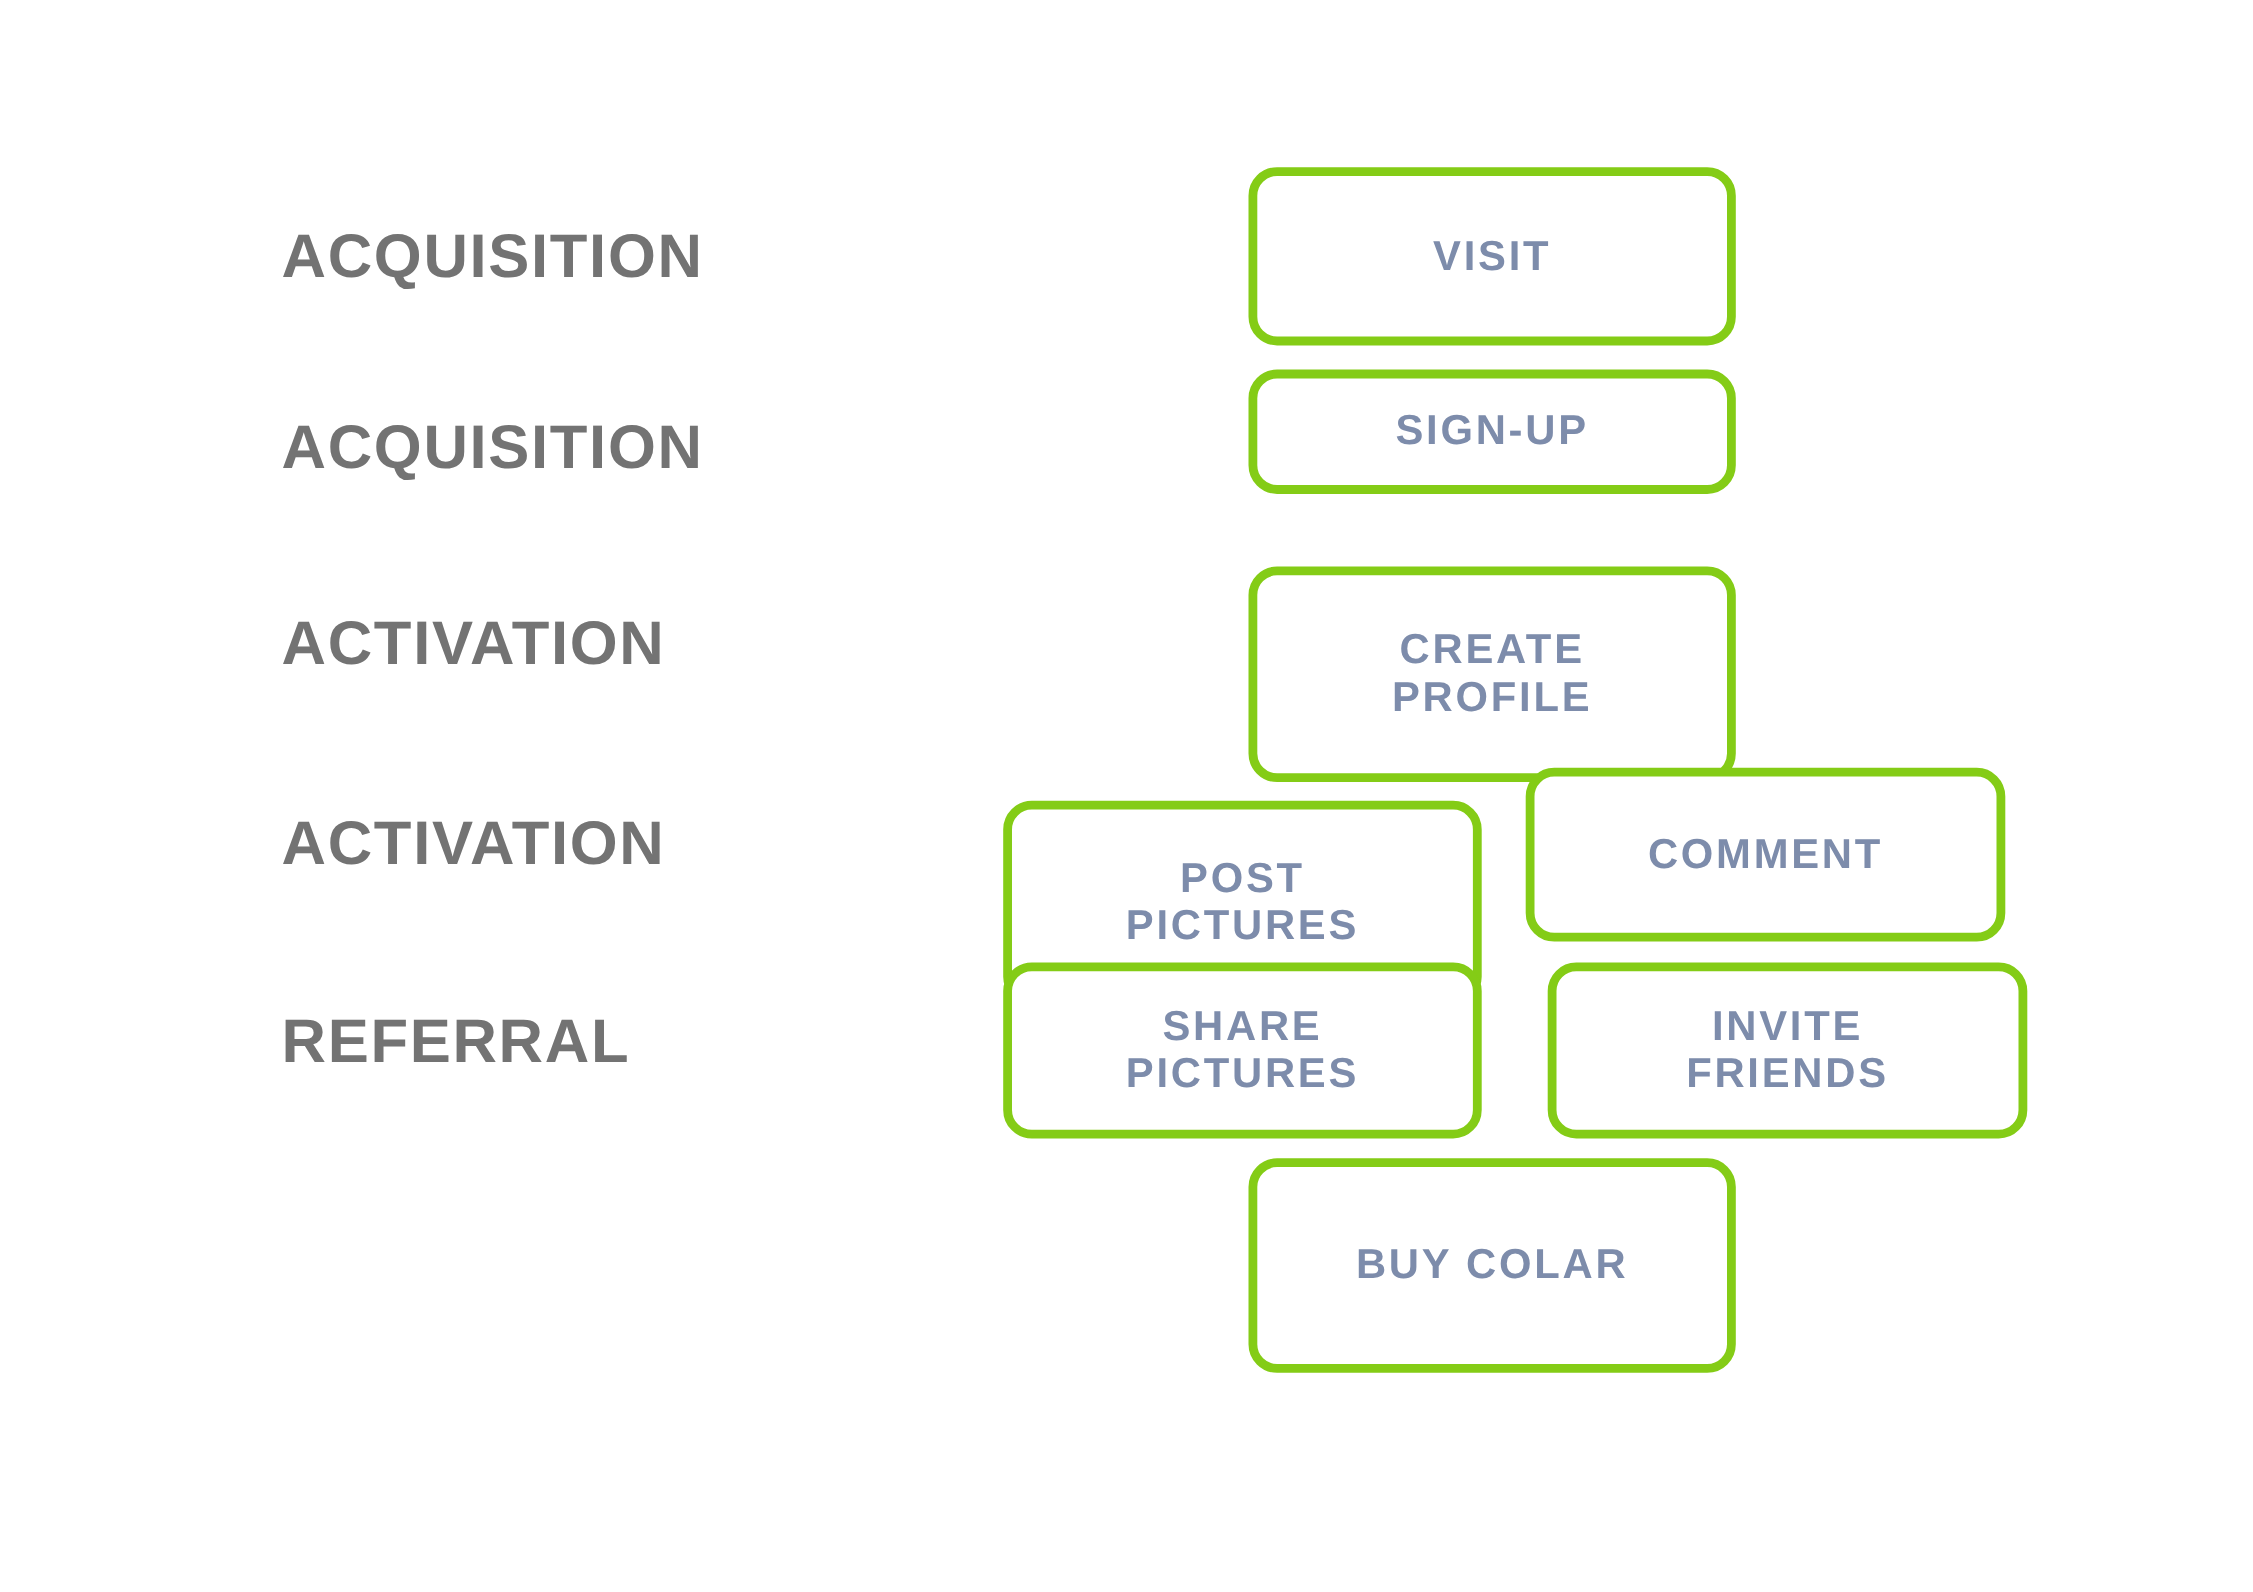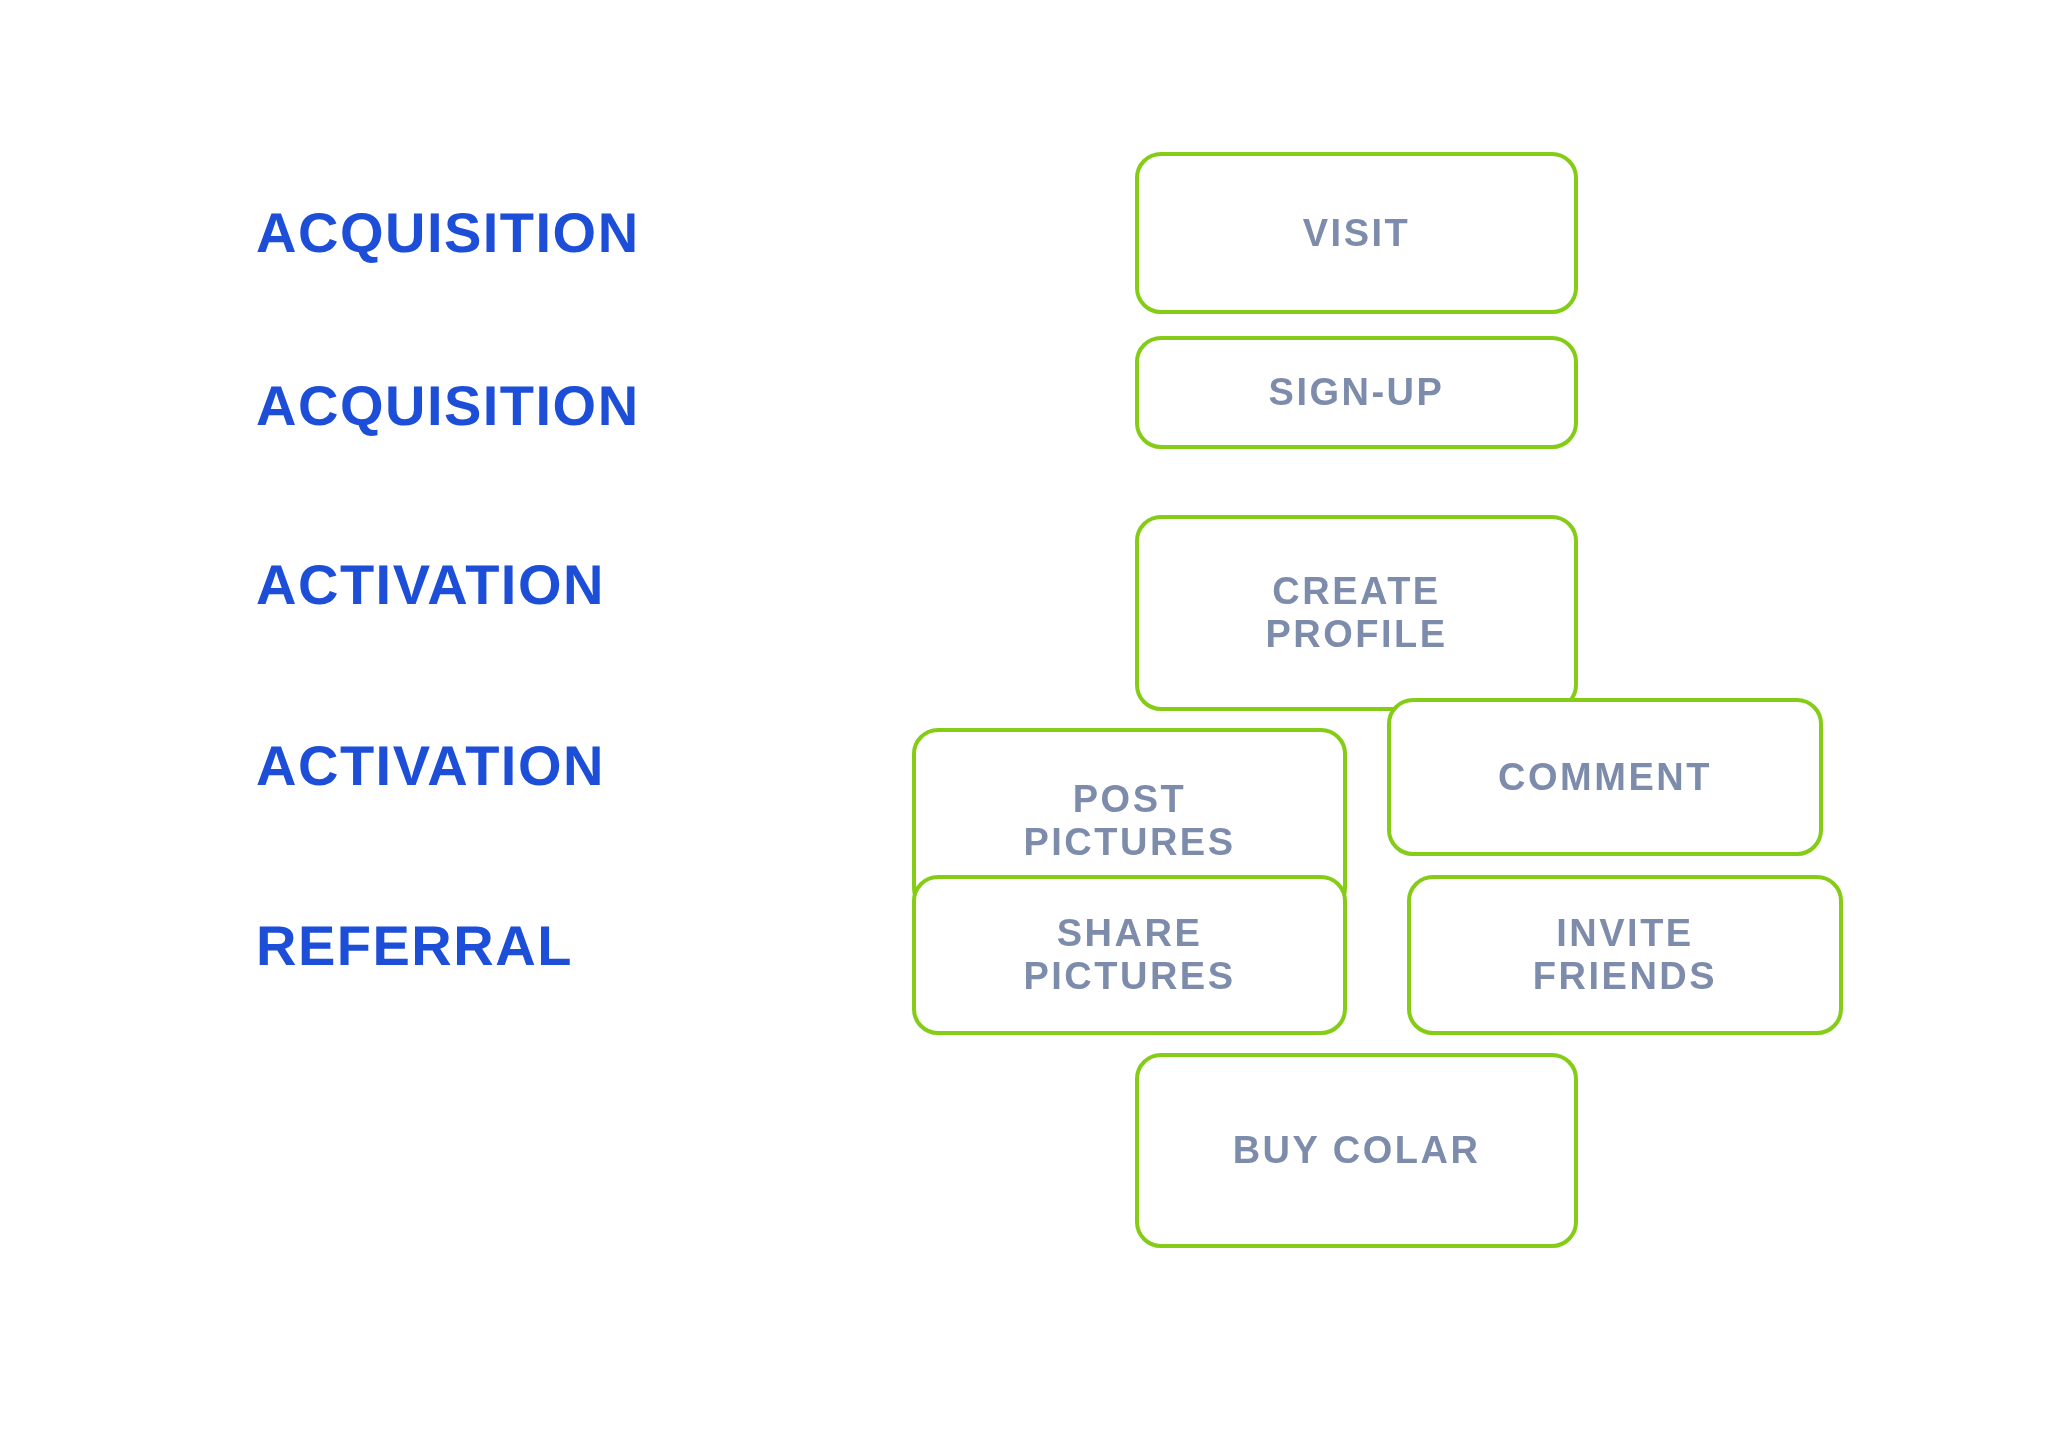--- a/index.html
+++ b/index.html
@@ -19,31 +19,31 @@
     overflow: hidden;
   }
 
   
   .stage-label {
     position: absolute;
     left: 256px;
     font-size: 56px;
     font-weight: bold;
     letter-spacing: 1.5px;
-    color: #1d4ed8;
+    color: #737373;
     line-height: 1;
     white-space: nowrap;
     text-rendering: geometricPrecision;
   }
 
   
   .step-box {
     position: absolute;
     box-sizing: border-box;
-    border: 4px solid #84cc16;
+    border: 8px solid #84cc16;
     border-radius: 26px;
     background: #ffffff;
     display: flex;
     align-items: center;
     justify-content: center;
     text-align: center;
   }
   .step-box .step-text {
     font-size: 38px;
     font-weight: bold;

